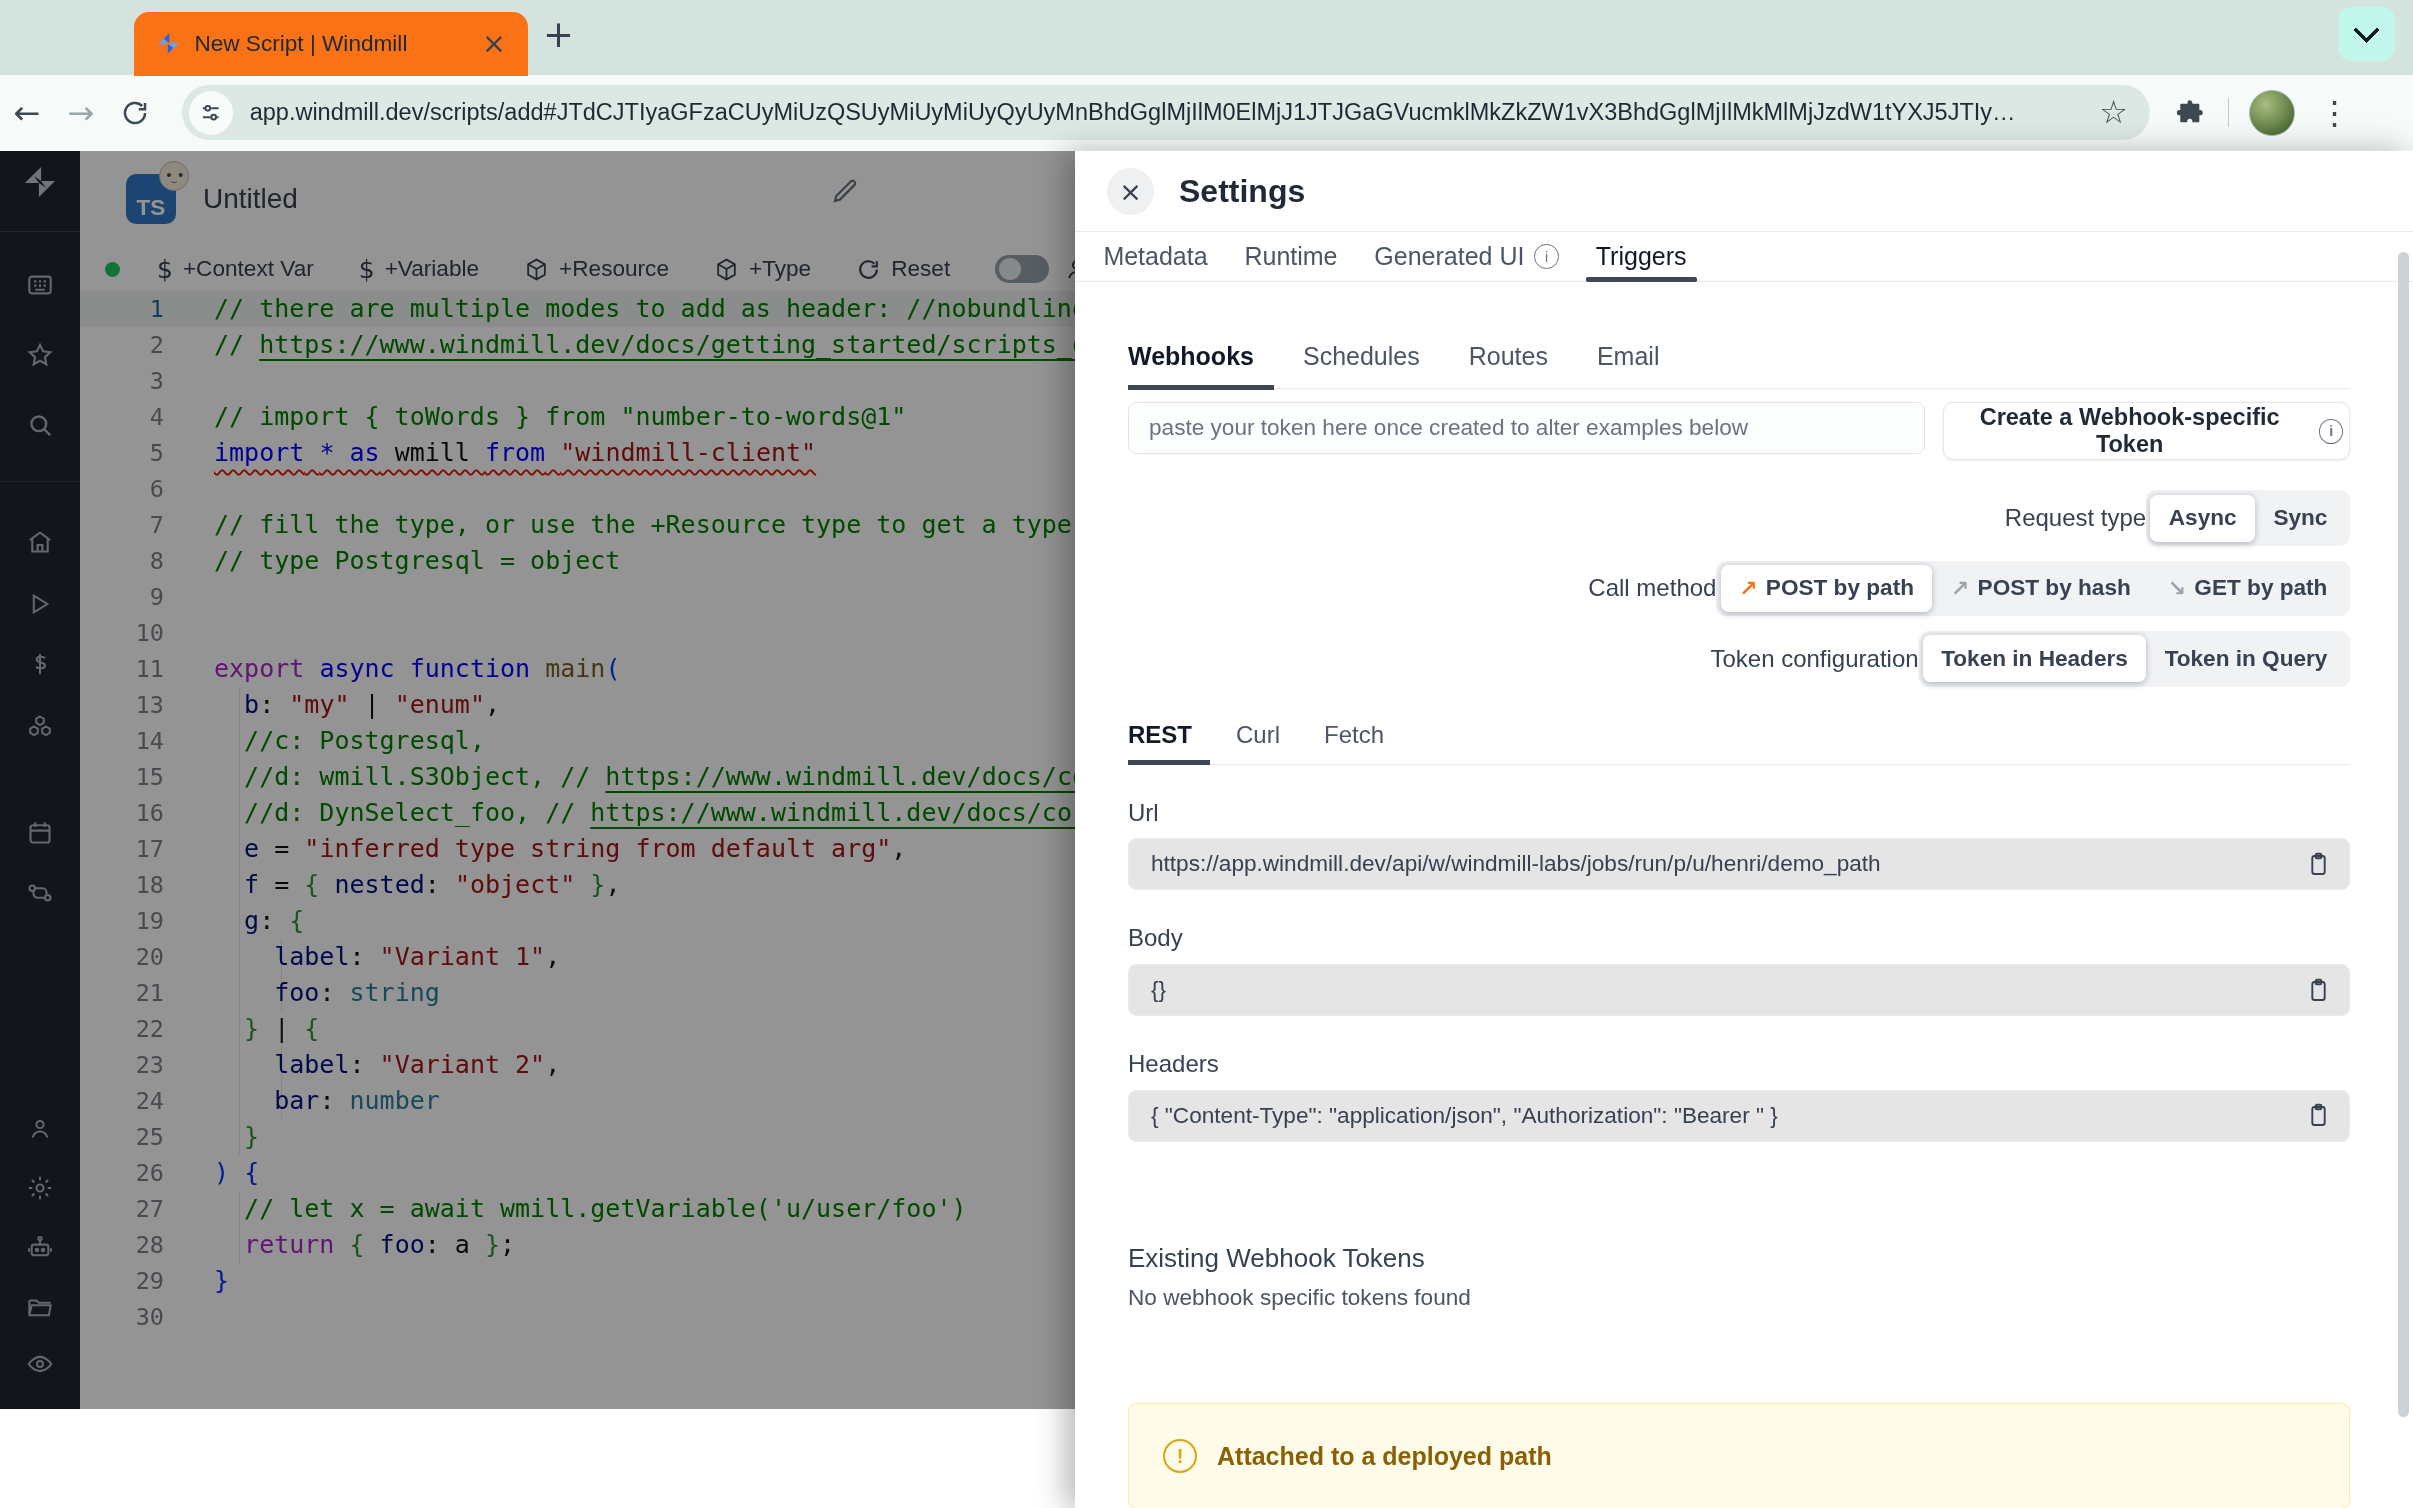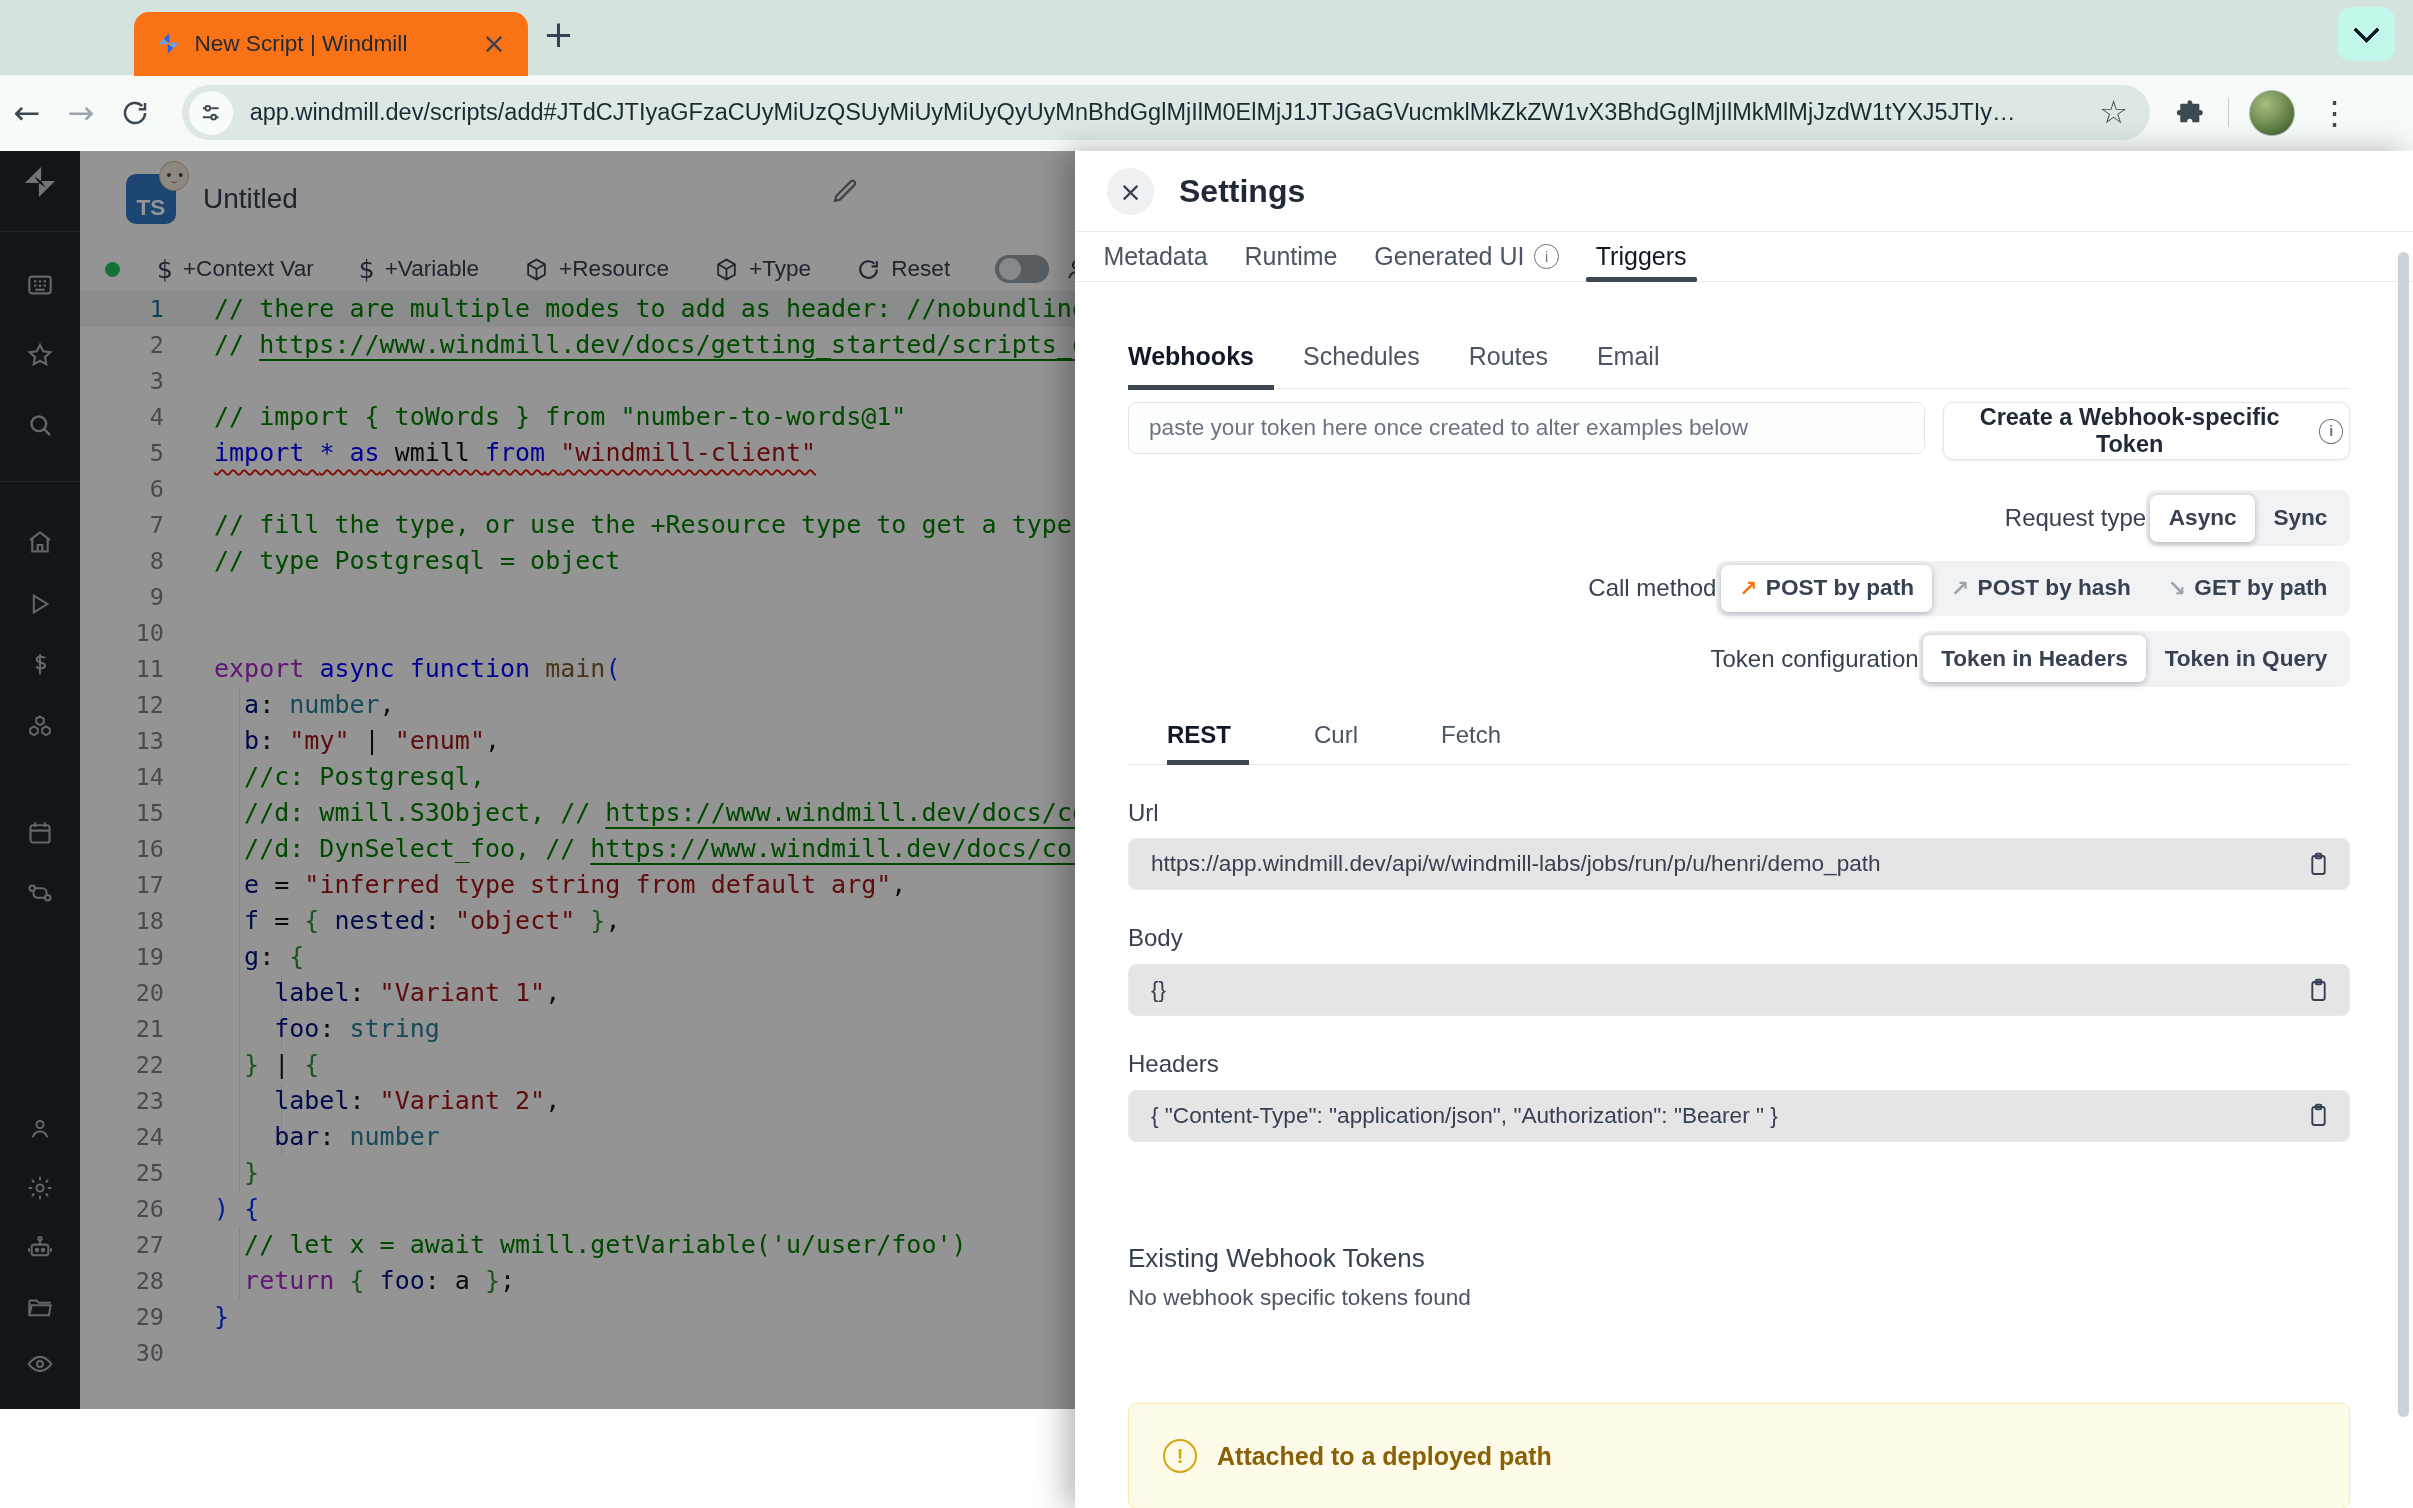--- a/index.html
+++ b/index.html
@@ -84,21 +84,21 @@
   .token-input::placeholder{color:#6b7280;}
   .create-btn{margin-left:18.4px;width:407px;border:1.7px solid #e3e6ea;border-radius:10px;background:#fff;display:flex;align-items:center;justify-content:center;font-size:23.5px;font-weight:600;color:#1f2937;box-shadow:0 0.8px 2.5px rgba(0,0,0,0.08);box-sizing:border-box;}
   .opt-row{display:flex;justify-content:flex-end;align-items:center;}
   .mt36{margin-top:30px;} .mt18{margin-top:15px;}
   .seg{display:flex;background:#f0f2f4;border-radius:10px;padding:4.2px;}
   .seg-chip{height:47px;padding:0 18.4px;display:flex;align-items:center;font-size:22.6px;font-weight:600;color:#374151;border-radius:7.5px;white-space:nowrap;}
   .seg-chip.sel{background:#fff;box-shadow:0 1.7px 5.9px rgba(15,23,42,0.28);}
   .seg-chip .dir{margin-right:8.4px;font-size:22px;color:#9ca3af;}
   .seg-chip.sel .dir{color:#f97316;}
   .ex-tabs{margin-top:34px;display:flex;border-bottom:1.7px solid #e8eaed;}
-  .ex-tab{margin-right:44px;padding-bottom:15px;font-size:24px;color:#4b5563;position:relative;margin-left:39px;}
+  .ex-tab{margin-right:44px;padding-bottom:15px;font-size:24px;color:#4b5563;position:relative;}
   .ex-tab.active{color:#111827;font-weight:600;}
   .ex-tab.active:after{content:"";position:absolute;left:0;right:-18.4px;bottom:-1.7px;height:5px;background:#3f4754;}
   .f-label2{margin-top:34px;font-size:24px;color:#374151;}
   .field{margin-top:11.7px;height:52px;background:#e5e5e5;border:1.7px solid #e8ebee;border-radius:8.4px;display:flex;align-items:center;padding:0 59px 0 22px;font-size:22.6px;color:#374151;position:relative;box-sizing:border-box;white-space:nowrap;overflow:hidden;}
   .copy-ic{position:absolute;right:17px;top:11.7px;}
   .ex-title{margin-top:101px;font-size:26px;color:#374151;}
   .ex-empty{margin-top:11.7px;font-size:22.6px;color:#4b5563;}
   .warnbox{margin-top:92px;border:1.7px solid #fbeba3;background:#fefce8;border-radius:8.4px;padding:35px 34px;box-sizing:border-box;}
   .warn-head{display:flex;align-items:center;}
   .warn-ic{width:34px;height:34px;border:2.5px solid #d9a514;border-radius:50%;display:grid;place-items:center;font-size:20px;font-weight:bold;color:#d9a514;box-sizing:border-box;flex:none;}
@@ -340,21 +340,20 @@
           <div class="cl"><span class="ln">2</span><span class="lb"><span class="tk-cmt">// </span><span class="tk-cmtlink">https://www.windmill.dev/docs/getting_started/scripts_quic</span></span></div>
           <div class="cl"><span class="ln">3</span><span class="lb"></span></div>
           <div class="cl"><span class="ln">4</span><span class="lb"><span class="tk-cmt">// import { toWords } from "number-to-words@1"</span></span></div>
           <div class="cl"><span class="ln">5</span><span class="lb wavy"><span class="tk-kw">import</span><span class="tk-pl"> </span><span class="tk-kwb">* as</span><span class="tk-pl"> wmill </span><span class="tk-kw">from</span><span class="tk-pl"> </span><span class="tk-str">"windmill-client"</span></span></div>
           <div class="cl"><span class="ln">6</span><span class="lb"></span></div>
           <div class="cl"><span class="ln">7</span><span class="lb"><span class="tk-cmt">// fill the type, or use the +Resource type to get a type-saf</span></span></div>
           <div class="cl"><span class="ln">8</span><span class="lb"><span class="tk-cmt">// type Postgresql = object</span></span></div>
           <div class="cl"><span class="ln">9</span><span class="lb"></span></div>
           <div class="cl"><span class="ln">10</span><span class="lb"></span></div>
           <div class="cl"><span class="ln">11</span><span class="lb"><span class="tk-kwp">export</span><span class="tk-pl"> </span><span class="tk-kw">async</span><span class="tk-pl"> </span><span class="tk-kw">function</span><span class="tk-pl"> </span><span class="tk-fn">main</span><span class="tk-brb">(</span></span></div>
-          <div class="cl"><span class="ln">12</span><i class="guide" style="left: 159px;"></i><span class="lb"><span class="tk-pl">  </span><span class="tk-id">a</span><span class="tk-pl">: </span><span class="tk-type">number</span><span class="tk-pl">,</span></span></div>
           <div class="cl"><span class="ln">13</span><i class="guide" style="left: 159px;"></i><span class="lb"><span class="tk-pl">  </span><span class="tk-id">b</span><span class="tk-pl">: </span><span class="tk-str">"my"</span><span class="tk-pl"> | </span><span class="tk-str">"enum"</span><span class="tk-pl">,</span></span></div>
           <div class="cl"><span class="ln">14</span><i class="guide" style="left: 159px;"></i><span class="lb"><span class="tk-pl">  </span><span class="tk-cmt">//c: Postgresql,</span></span></div>
           <div class="cl"><span class="ln">15</span><i class="guide" style="left: 159px;"></i><span class="lb"><span class="tk-pl">  </span><span class="tk-cmt">//d: wmill.S3Object, // </span><span class="tk-cmtlink">https://www.windmill.dev/docs/core_</span></span></div>
           <div class="cl"><span class="ln">16</span><i class="guide" style="left: 159px;"></i><span class="lb"><span class="tk-pl">  </span><span class="tk-cmt">//d: DynSelect_foo, // </span><span class="tk-cmtlink">https://www.windmill.dev/docs/core_c</span></span></div>
           <div class="cl"><span class="ln">17</span><i class="guide" style="left: 159px;"></i><span class="lb"><span class="tk-pl">  </span><span class="tk-id">e</span><span class="tk-pl"> = </span><span class="tk-str">"inferred type string from default arg"</span><span class="tk-pl">,</span></span></div>
           <div class="cl"><span class="ln">18</span><i class="guide" style="left: 159px;"></i><span class="lb"><span class="tk-pl">  </span><span class="tk-id">f</span><span class="tk-pl"> = </span><span class="tk-brg">{</span><span class="tk-pl"> </span><span class="tk-id">nested</span><span class="tk-pl">: </span><span class="tk-str">"object"</span><span class="tk-pl"> </span><span class="tk-brg">}</span><span class="tk-pl">,</span></span></div>
           <div class="cl"><span class="ln">19</span><i class="guide" style="left: 159px;"></i><span class="lb"><span class="tk-pl">  </span><span class="tk-id">g</span><span class="tk-pl">: </span><span class="tk-brg">{</span></span></div>
           <div class="cl"><span class="ln">20</span><i class="guide" style="left: 159px;"></i><i class="guide" style="left: 201px;"></i><span class="lb"><span class="tk-pl">    </span><span class="tk-id">label</span><span class="tk-pl">: </span><span class="tk-str">"Variant 1"</span><span class="tk-pl">,</span></span></div>
           <div class="cl"><span class="ln">21</span><i class="guide" style="left: 159px;"></i><i class="guide" style="left: 201px;"></i><span class="lb"><span class="tk-pl">    </span><span class="tk-id">foo</span><span class="tk-pl">: </span><span class="tk-type">string</span></span></div>
           <div class="cl"><span class="ln">22</span><i class="guide" style="left: 159px;"></i><span class="lb"><span class="tk-pl">  </span><span class="tk-brg">}</span><span class="tk-pl"> | </span><span class="tk-brg">{</span></span></div>

